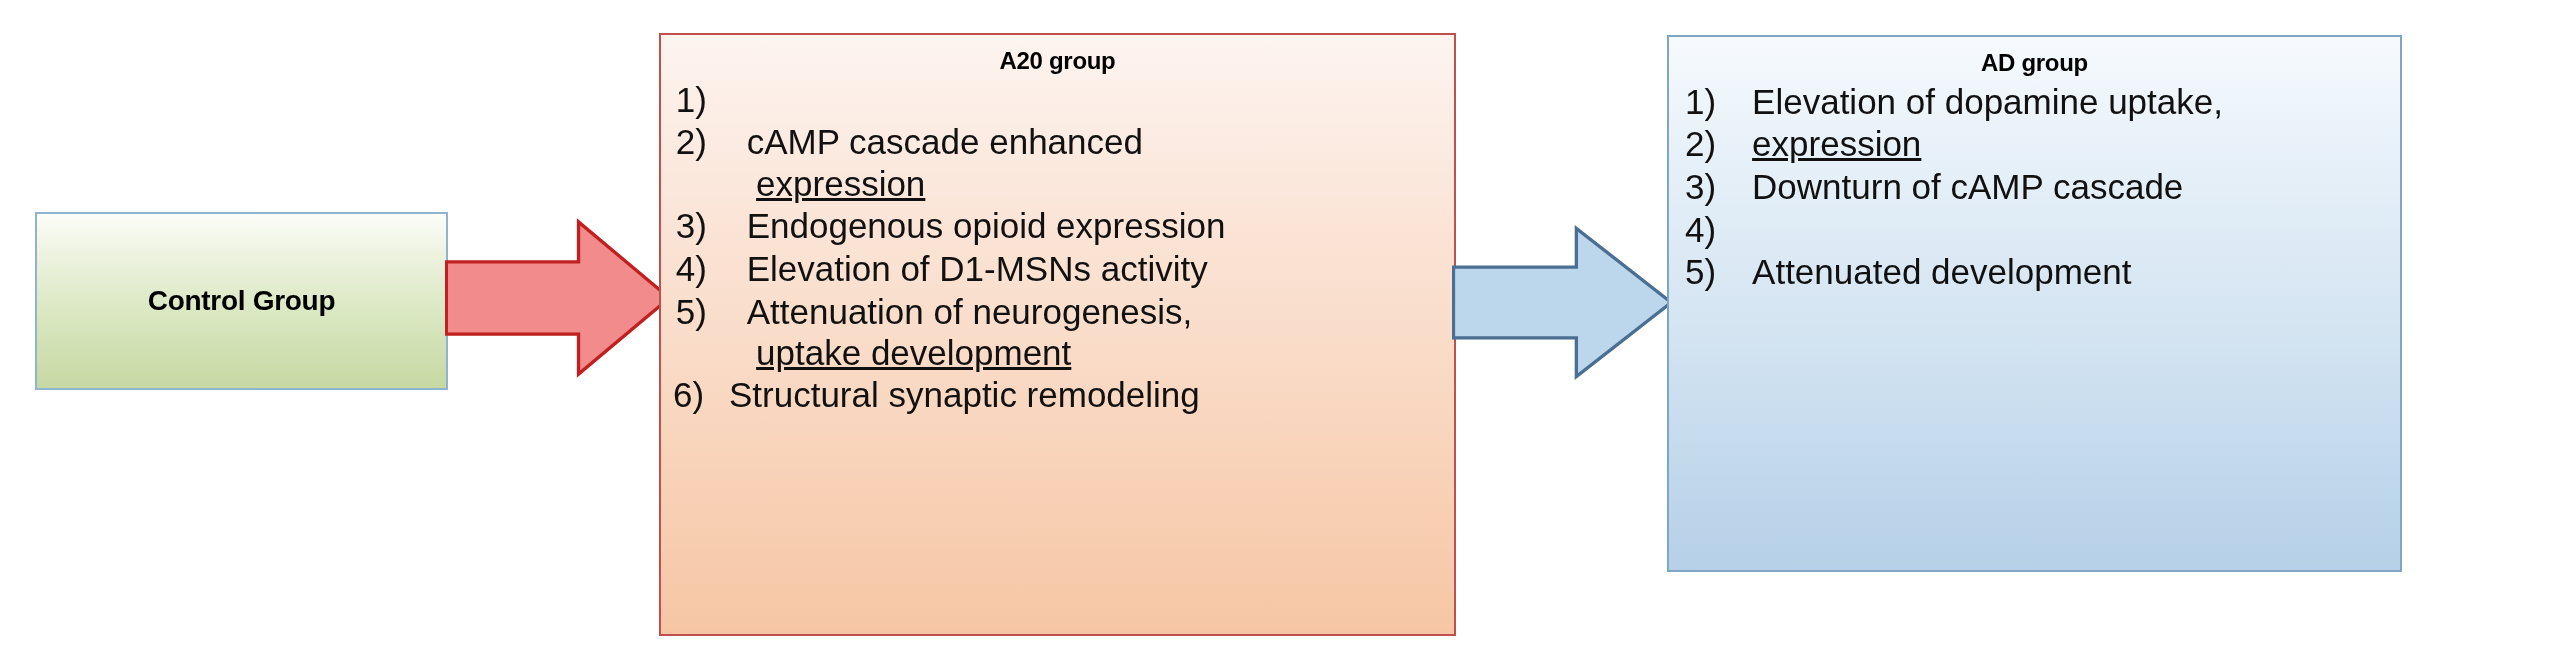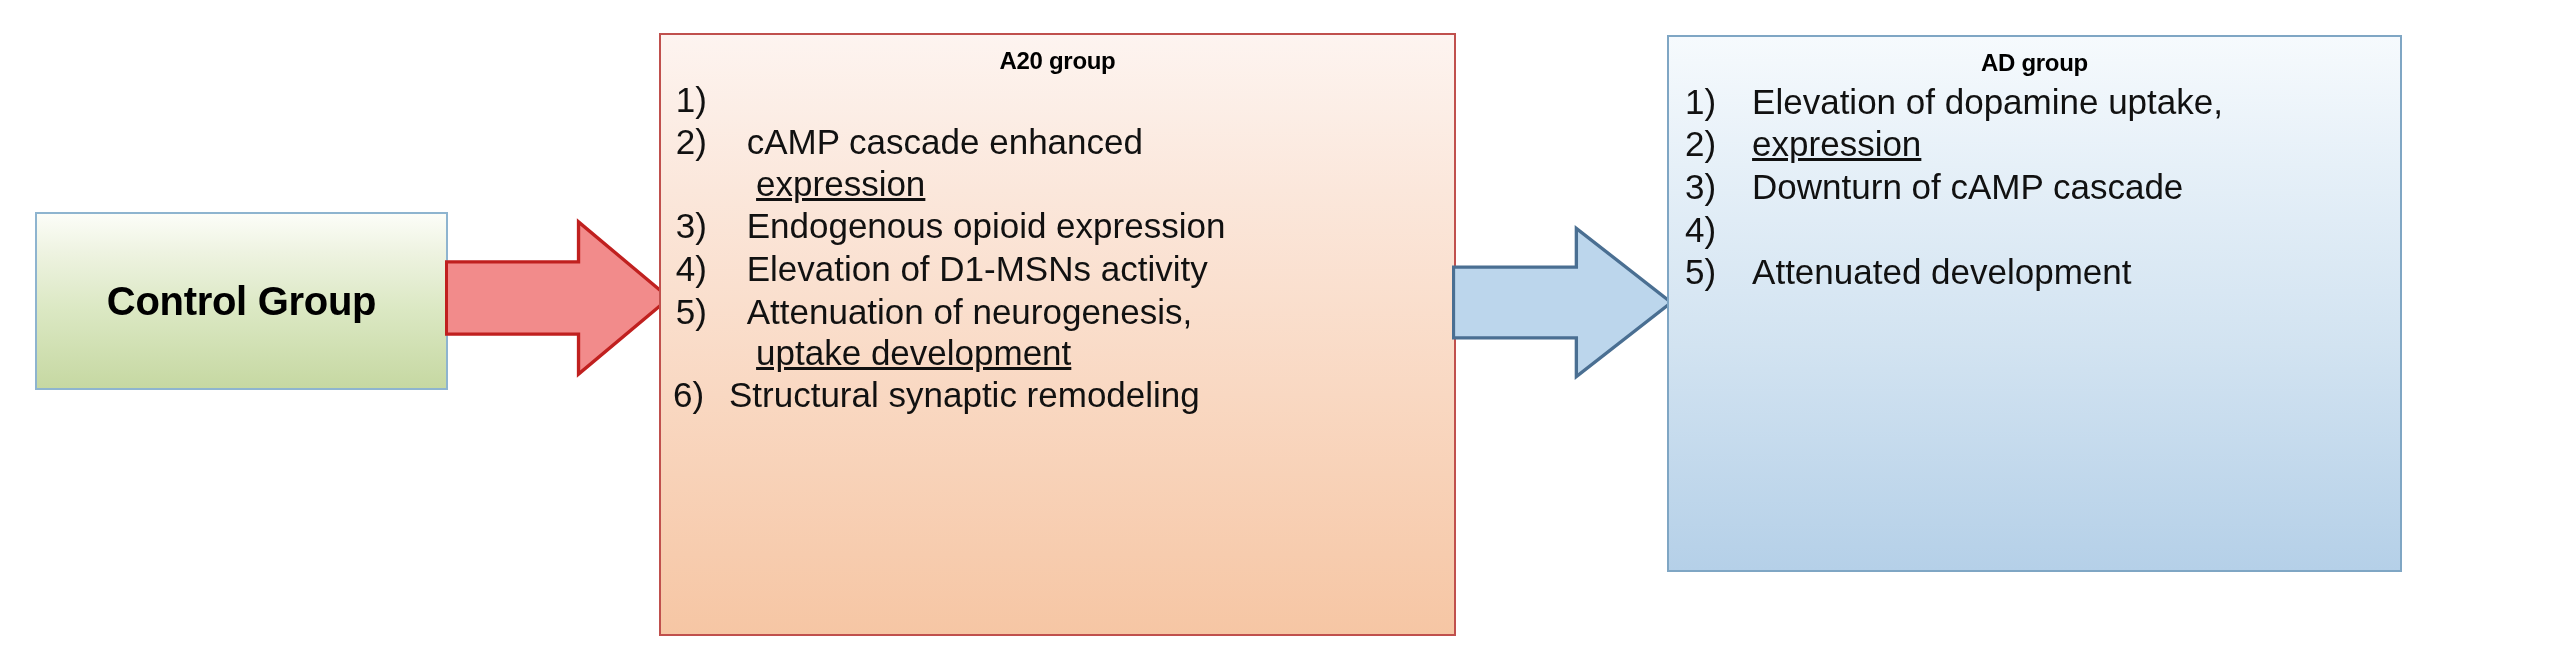--- a/index.html
+++ b/index.html
@@ -29,21 +29,21 @@
     width: 413px;
     height: 178px;
     box-sizing: border-box;
     border: 2px solid #8eb4cf;
     background: linear-gradient(to bottom, #fcfdf8 0%, #eef3e1 22%, #dbe8c3 55%, #c6d8a2 100%);
     display: flex;
     align-items: center;
     justify-content: center;
   }
   .control-label {
-    font-size: 40px;
+    font-size: 28px;
     font-weight: bold;
     color: #000000;
     letter-spacing: -0.3px;
     white-space: nowrap;
   }
 
   
   .red-arrow {
     position: absolute;
     left: 445px;

